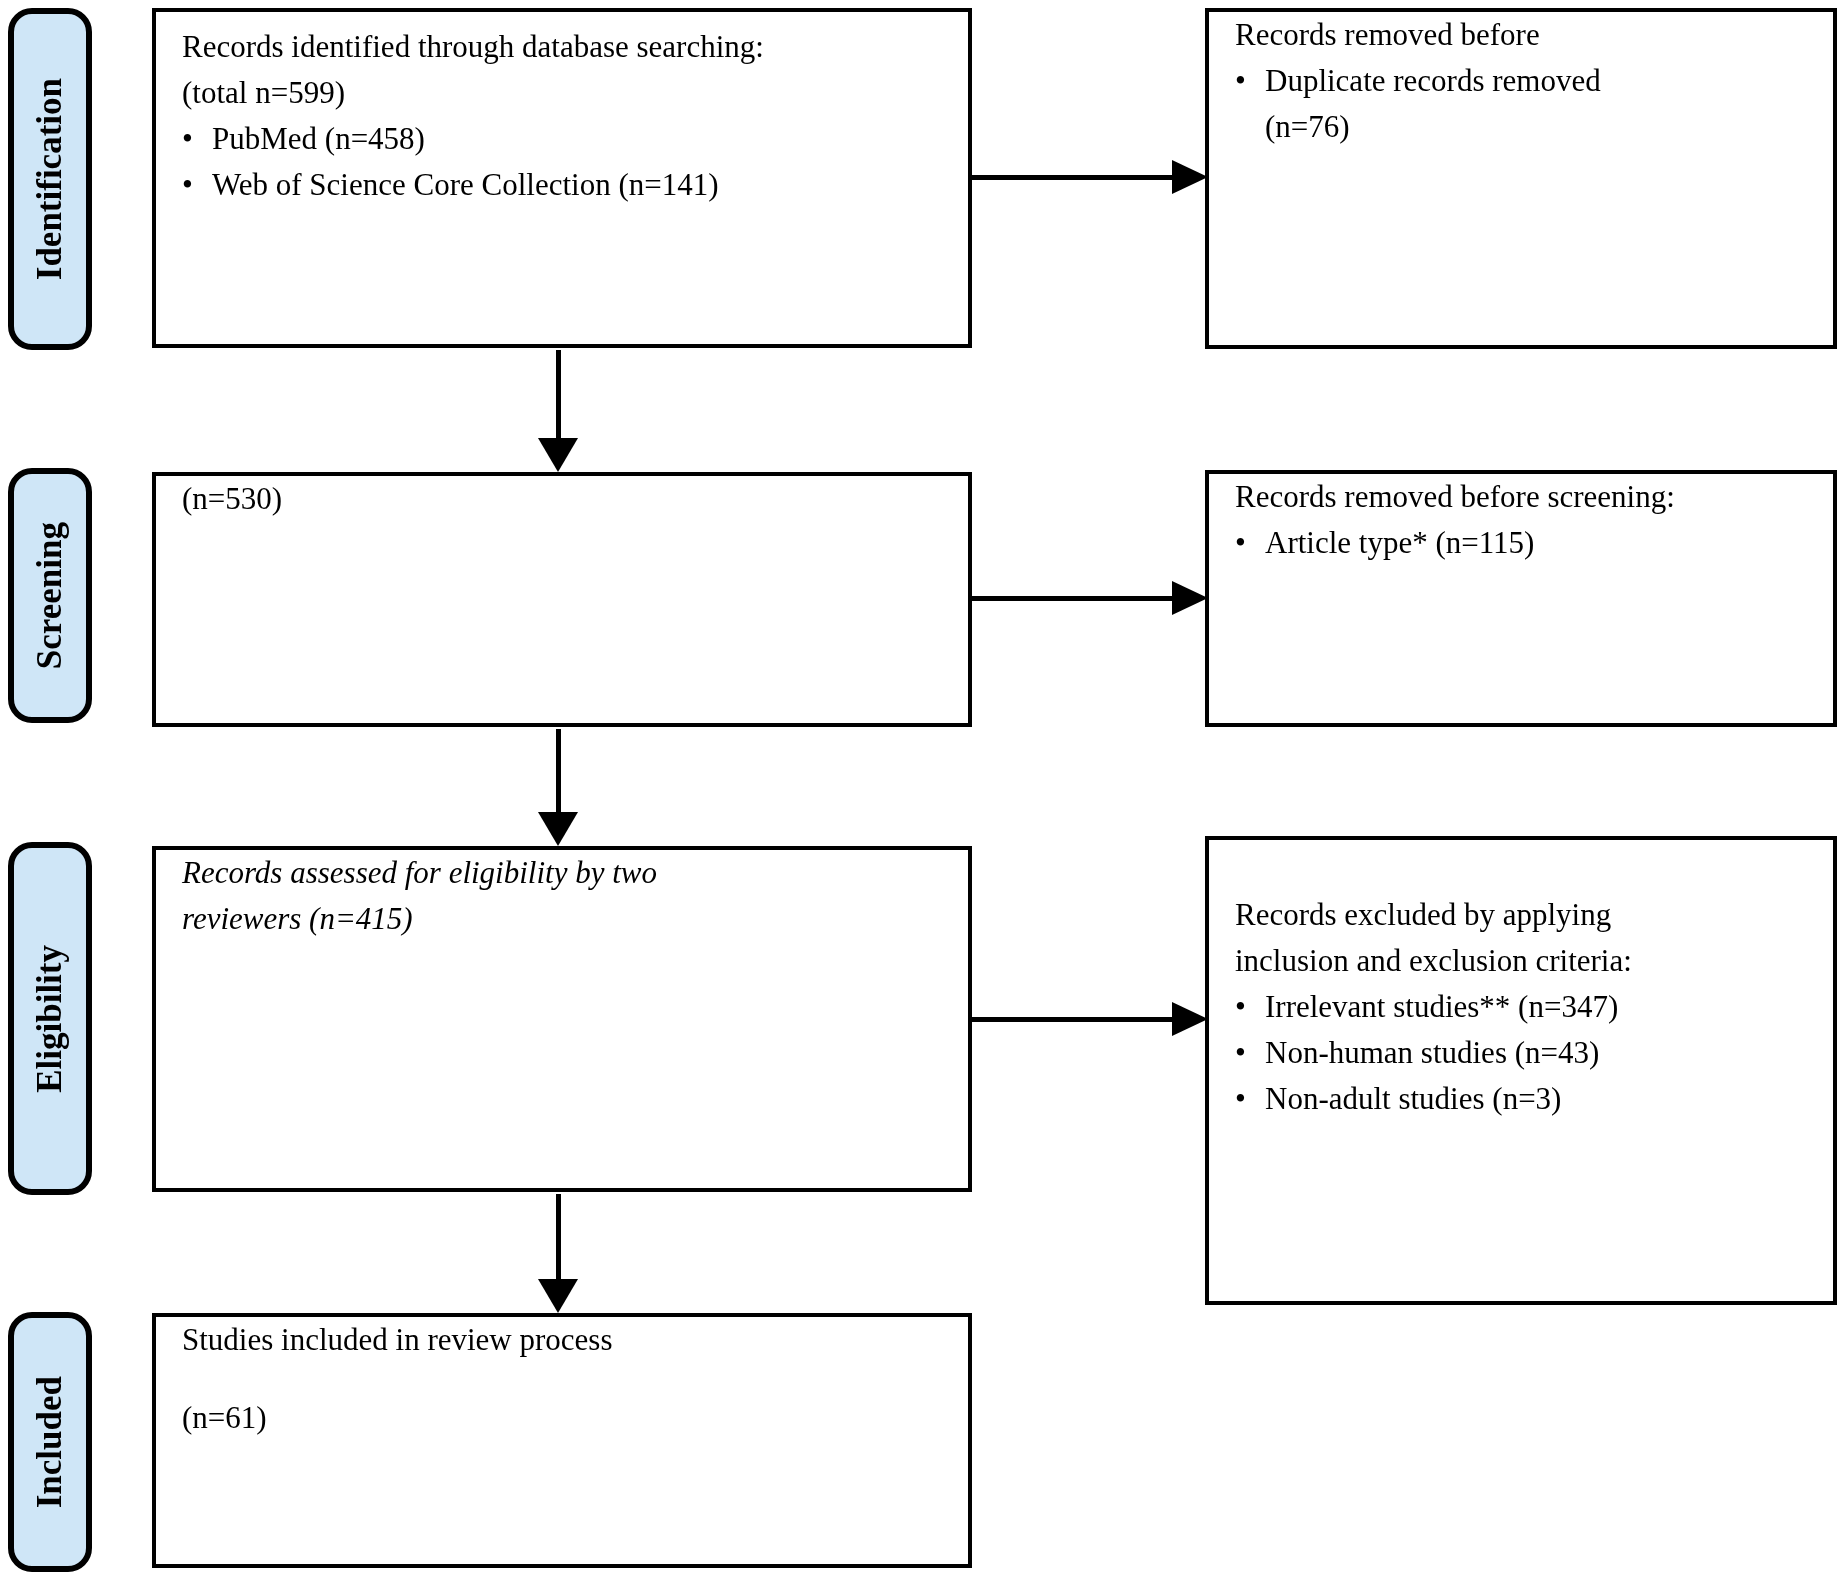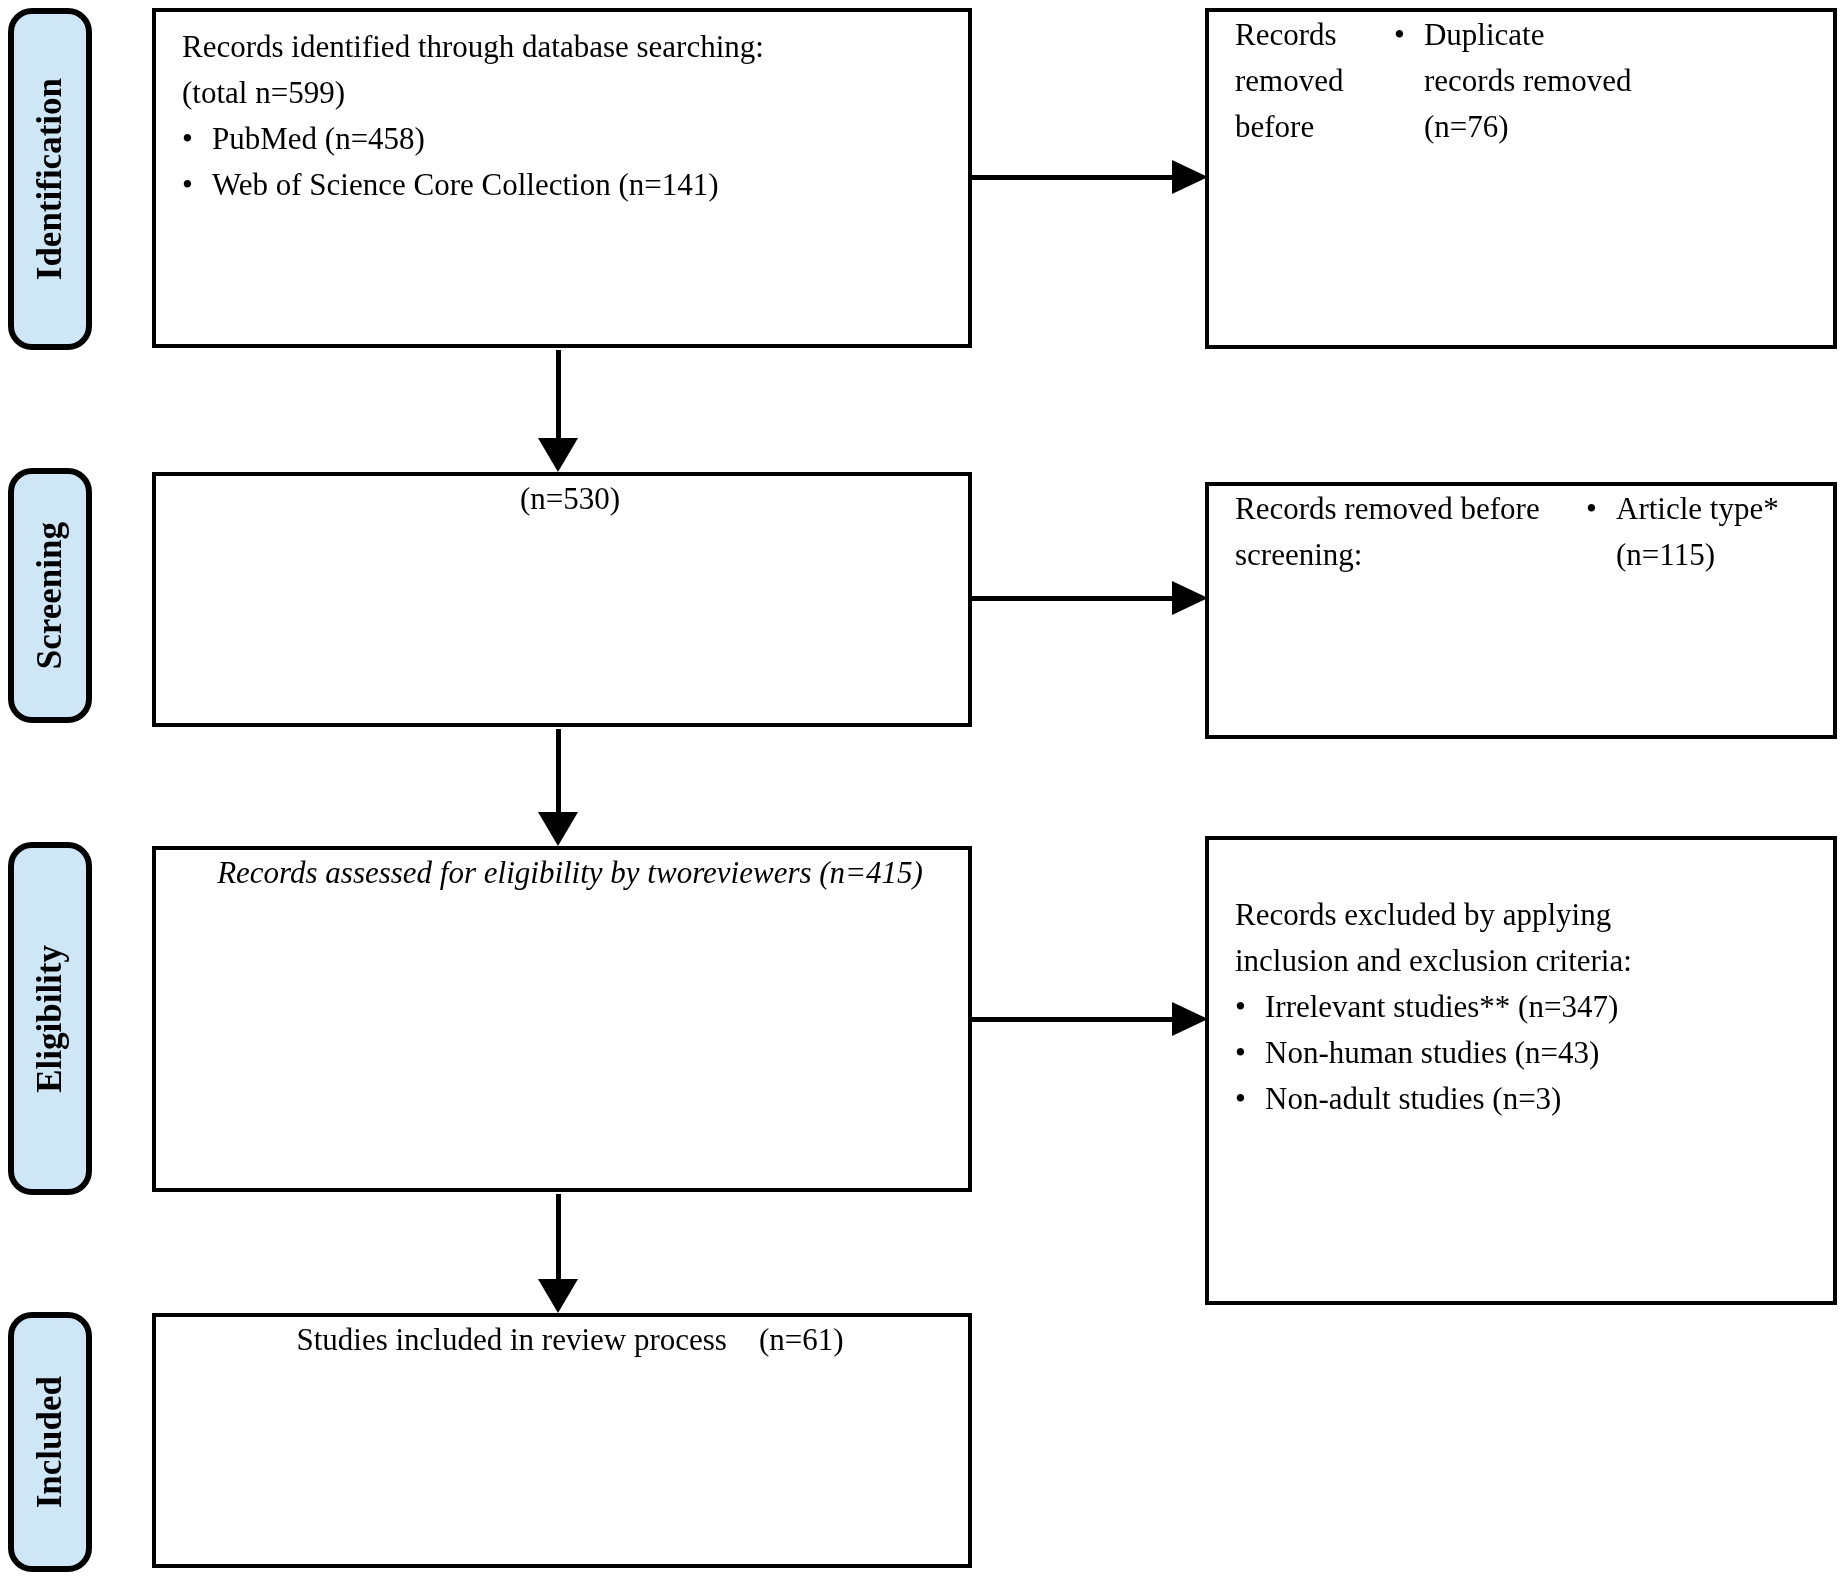--- a/index.html
+++ b/index.html
@@ -20,21 +20,21 @@
   .stage span {
     writing-mode: vertical-rl; transform: rotate(180deg);
     font-weight: bold; font-size: 35px; white-space: nowrap;
   }
 
   
   .node {
     position: absolute; background: #fff; border: 4px solid #000;
     font-size: 31px; line-height: 46px;
   }
-  .vcenter { display: flex; flex-direction: row; justify-content: center; }
+  .vcenter { display: flex; flex-direction: column; }
   .line { display: block; }
   .bullet-item { display: flex; align-items: flex-start; }
   .bullet-item .dot { width: 30px; flex: none; }
   .bullet-item .txt { flex: 1; }
 
   
   .arrow-h { position: absolute; height: 34px; }
   .arrow-h .stem { position: absolute; left: 0; top: 15px; height: 5px; background: #000; }
   .arrow-h .head {
     position: absolute; right: 0; top: 0; width: 0; height: 0;
@@ -95,21 +95,21 @@
   </div>
 
   <div class="node vcenter" style="left:1205px; top:8px; width:632px; height:341px; padding:0 200px 0 26px;">
     <span class="line">Records removed before</span>
     <div class="bullet-item">
       <span class="dot">•</span>
       <span class="txt">Duplicate records removed (n=76)</span>
     </div>
   </div>
 
-  <div class="node vcenter" style="left:1205px; top:470px; width:632px; height:257px; padding:0 8px 0 26px;margin-top:12px;">
+  <div class="node vcenter" style="left:1205px; top:470px; width:632px; height:257px; padding:0 8px 0 26px;">
     <span class="line">Records removed before screening:</span>
     <div class="bullet-item">
       <span class="dot">•</span>
       <span class="txt">Article type* (n=115)</span>
     </div>
   </div>
 
   <div class="node" style="left:1205px; top:836px; width:632px; height:469px; padding:52px 40px 0 26px;">
     <span class="line">Records excluded by applying</span>
     <span class="line">inclusion and exclusion criteria:</span>

